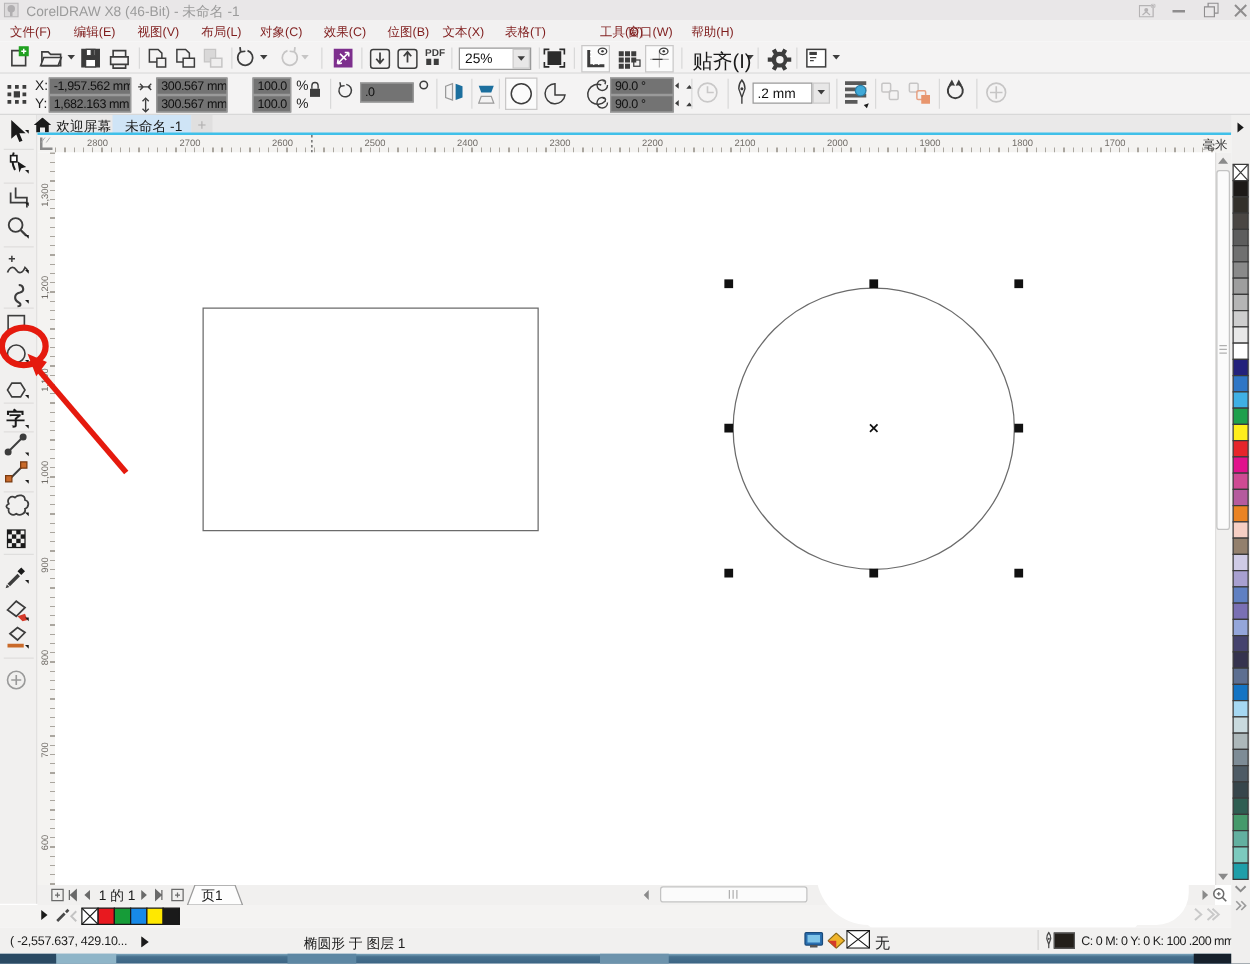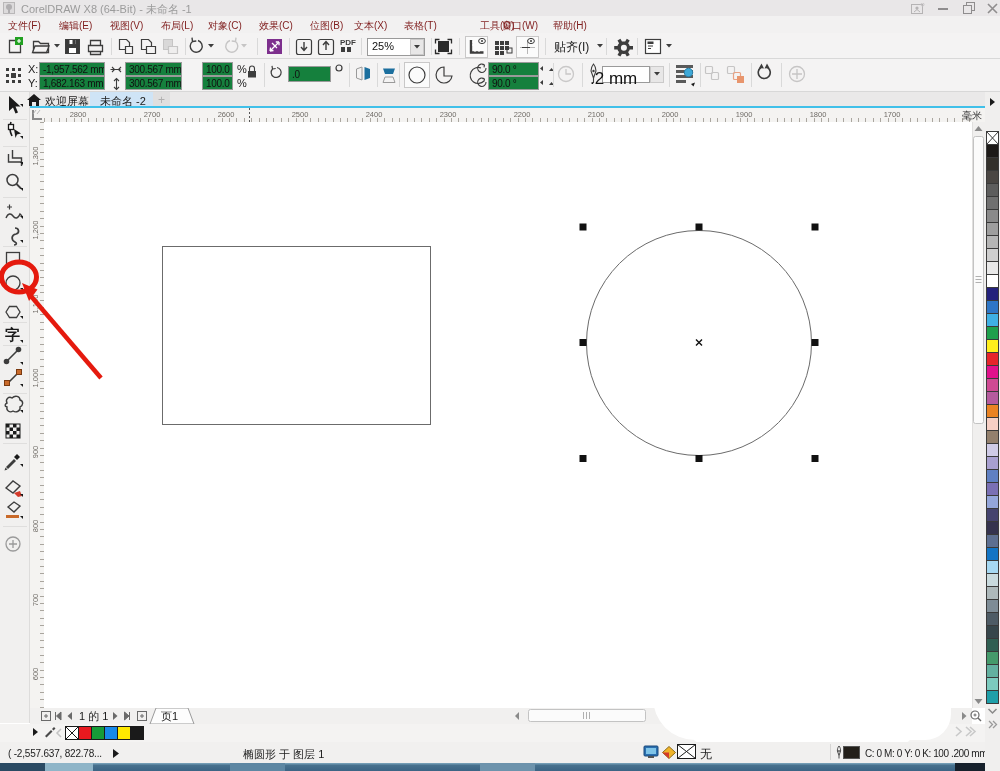--- a/index.html
+++ b/index.html
@@ -5,21 +5,21 @@
 * { margin:0; padding:0; box-sizing:border-box; }
 html,body { width:1000px; height:771px; overflow:hidden; }
 body { font-family:"Liberation Sans", sans-serif; background:#fff; position:relative; }
 .abs { position:absolute; }
 #titlebar { left:0; top:0; width:1000px; height:16px; background:#e9e7e8; }
 #title-text { left:21px; top:2px; font-size:11px; color:#9b9b9b; }
 #menubar { left:0; top:16px; width:1000px; height:17px; background:#f2f1f1; }
 .menu { position:absolute; top:19px; font-size:10px; color:#7f1d1d; }
 #toolbar { left:0; top:33px; width:1000px; height:26px; background:#f4f3f3; border-bottom:1px solid #d8d8d8; }
 #propbar { left:0; top:59px; width:1000px; height:33px; background:#f4f3f3; border-bottom:1px solid #d8d8d8; }
-.field { position:absolute; background:#15803d; border:1px solid #9a9a9a; font-size:10px; color:#111; line-height:13px; padding-left:3px; height:14px; white-space:nowrap; overflow:hidden; letter-spacing:-0.3px; }
+.field { position:absolute; background:#737373; border:1px solid #9a9a9a; font-size:10px; color:#111; line-height:13px; padding-left:3px; height:14px; white-space:nowrap; overflow:hidden; letter-spacing:-0.3px; }
 .lbl { position:absolute; font-size:11px; color:#222; }
 #toolbox { left:0; top:92px; width:30px; height:631px; background:#f1f0ef; border-right:1px solid #dddcdb; }
 #tabrow { left:30px; top:92px; width:970px; height:15px; background:#eae9e9; }
 #cyanline { left:30px; top:106px; width:955px; height:2px; background:#40c0e9; }
 #hruler { left:44px; top:108px; width:928px; height:14px; background:#f4f3f1; background-image:repeating-linear-gradient(to right,#aaa69f 0 1px,transparent 1px 7.4px); background-size:100% 4px; background-position:0 100%; background-repeat:no-repeat; }
 #rulercorner { left:30px; top:108px; width:14px; height:14px; background:#f4f3f1; }
 #vruler { left:30px; top:122px; width:14px; height:586px; background:#f4f3f1; background-image:repeating-linear-gradient(to bottom,#aaa69f 0 1px,transparent 1px 7.4px); background-size:4px 100%; background-position:100% 0; background-repeat:no-repeat; }
 #canvas { left:44px; top:122px; width:928px; height:586px; background:#ffffff; }
 #vscroll { left:972px; top:122px; width:13px; height:586px; background:#f0efee; border-left:1px solid #e0dfde;}
 #hscrollrow { left:30px; top:708px; width:942px; height:16px; background:#f1f0ef; }
@@ -30,21 +30,21 @@
 .status-txt { position:absolute; font-size:11px; color:#1c1c1c; }
 </style>
 </head>
 <body>
 <div class="abs" id="titlebar"></div>
 <svg class="abs" style="left:3px;top:2px" width="12" height="12" viewBox="0 0 12 12">
     <rect x="0.5" y="0.5" width="11" height="11" fill="#dcdadb" stroke="#b9b7b8"></rect>
     <circle cx="6" cy="5" r="3" fill="#b0aeb0"></circle>
     <rect x="5" y="7" width="2" height="4" fill="#b0aeb0"></rect>
   </svg>
-<div class="abs" id="title-text">CorelDRAW X8 (64-Bit) - 未命名 -1</div>
+<div class="abs" id="title-text">CorelDRAW X8 (46-Bit) - 未命名 -1</div>
 <svg class="abs" style="left:911px;top:3px" width="14" height="11" viewBox="0 0 14 11">
     <rect x="0.5" y="1.5" width="11" height="9" fill="none" stroke="#b5b3b4"></rect>
     <circle cx="6" cy="5" r="1.6" fill="#b5b3b4"></circle>
     <path d="M3 9 L6 6.5 L9 9" stroke="#b5b3b4" fill="none"></path>
     <circle cx="11.5" cy="1.5" r="1.5" fill="none" stroke="#c5c3c4"></circle>
   </svg>
 <div class="abs" style="left:938px;top:8px;width:10px;height:2px;background:#8f8d8e"></div>
 <svg class="abs" style="left:963px;top:2px" width="12" height="12" viewBox="0 0 12 12">
     <rect x="3.5" y="0.5" width="8" height="8" fill="none" stroke="#8f8d8e"></rect>
     <rect x="0.5" y="3.5" width="8" height="8" fill="#e9e7e8" stroke="#8f8d8e"></rect>
@@ -139,21 +139,21 @@
  <line x1="185.5" y1="5" x2="185.5" y2="22" stroke="#d9d9d9"></line>
  <line x1="257.5" y1="5" x2="257.5" y2="22" stroke="#d9d9d9"></line>
  <line x1="289.5" y1="5" x2="289.5" y2="22" stroke="#d9d9d9"></line>
  <line x1="361.5" y1="5" x2="361.5" y2="22" stroke="#d9d9d9"></line>
  <line x1="431.5" y1="5" x2="431.5" y2="22" stroke="#d9d9d9"></line>
  <line x1="459.5" y1="5" x2="459.5" y2="22" stroke="#d9d9d9"></line>
  <line x1="545.5" y1="5" x2="545.5" y2="22" stroke="#d9d9d9"></line>
  <line x1="606.5" y1="5" x2="606.5" y2="22" stroke="#d9d9d9"></line>
  <line x1="637.5" y1="5" x2="637.5" y2="22" stroke="#d9d9d9"></line>
 </svg>
-<span class="abs" style="left:554px;top:39px;font-size:12px;color:#1a1a1a">贴齐(I)</span>
+<span class="abs" style="left:554px;top:39px;font-size:16px;color:#1a1a1a">贴齐(I)</span>
 <div class="abs" id="propbar"></div>
 <svg class="abs" style="left:0;top:59px" width="1000" height="33" viewBox="0 0 1000 33">
  <g fill="#3d3d3d">
   <rect x="6" y="9" width="3" height="3"></rect>
       <rect x="12" y="9" width="3" height="3"></rect>
       <rect x="18" y="9" width="3" height="3"></rect>
   <rect x="6" y="15" width="3" height="3"></rect>
       <rect x="11" y="14" width="5" height="5"></rect>
       <rect x="18" y="15" width="3" height="3"></rect>
   <rect x="6" y="21" width="3" height="3"></rect>
@@ -236,21 +236,21 @@
 <div class="field" style="left:39px;top:76px;width:66px">1,682.163 mm</div>
 <div class="field" style="left:125px;top:62px;width:57px">300.567 mm</div>
 <div class="field" style="left:125px;top:76px;width:57px">300.567 mm</div>
 <div class="field" style="left:202px;top:62px;width:31px">100.0</div>
 <div class="field" style="left:202px;top:76px;width:31px">100.0</div>
 <span class="lbl" style="left:237px;top:63px">%</span>
 <span class="lbl" style="left:237px;top:77px">%</span>
 <div class="field" style="left:288px;top:66px;width:43px;height:16px;line-height:15px">.0</div>
 <div class="field" style="left:488px;top:62px;width:51px">90.0 °</div>
 <div class="field" style="left:488px;top:76px;width:51px">90.0 °</div>
-<span class="abs" style="left:590px;top:69px;font-size:17px;color:#111">.2 mm</span>
+<span class="abs" style="left:606px;top:69px;font-size:11px;color:#111">.2 mm</span>
 <div class="abs" id="toolbox"></div>
 <svg class="abs" style="left:0;top:92px" width="30" height="631" viewBox="0 0 30 631">
  <g stroke="#dfdedd">
       <line x1="3" y1="27.5" x2="27" y2="27.5"></line>
       <line x1="3" y1="54.5" x2="27" y2="54.5"></line>
       <line x1="3" y1="105.5" x2="27" y2="105.5"></line>
       <line x1="3" y1="154.5" x2="27" y2="154.5"></line>
       <line x1="3" y1="230.5" x2="27" y2="230.5"></line>
       <line x1="3" y1="253.5" x2="27" y2="253.5"></line>
       <line x1="3" y1="301.5" x2="27" y2="301.5"></line>
@@ -330,21 +330,21 @@
       <path d="M20 402 l3 3 v-3 z"></path>
       <path d="M20 424 l3 3 v-3 z"></path>
  </g>
 </svg>
 <div class="abs" id="tabrow"></div>
 <svg class="abs" style="left:27px;top:94px" width="14" height="12" viewBox="0 0 14 12">
     <path d="M7 0 L14 6 H12 V12 H9 V8 H5 V12 H2 V6 H0 Z" fill="#1a1a1a"></path>
   </svg>
 <span class="abs" style="left:45px;top:94px;font-size:11px;color:#1a1a1a">欢迎屏幕</span>
 <div class="abs" style="left:90px;top:92px;width:63px;height:15px;background:#cfe4f6"></div>
-<span class="abs" style="left:100px;top:94px;font-size:11px;color:#1a1a1a">未命名 -2</span>
+<span class="abs" style="left:100px;top:94px;font-size:11px;color:#1a1a1a">未命名 -1</span>
 <div class="abs" style="left:153px;top:92px;width:17px;height:15px;background:#e0dfdf"></div>
 <span class="abs" style="left:158px;top:93px;font-size:12px;color:#b0afaf">+</span>
 <div class="abs" id="cyanline"></div>
 <div class="abs" id="rulercorner"></div>
 <svg class="abs" style="left:31px;top:109px" width="12" height="12" viewBox="0 0 12 12">
     <path d="M2 1 v9 h9" stroke="#8a8a8a" fill="none" stroke-width="2"></path>
     <path d="M5 1 l-3 4 M9 1 l-3 4" stroke="#aaa" stroke-width="0.8"></path>
   </svg>
 <div class="abs" id="hruler"></div>
 <div class="abs" id="vruler"></div>
@@ -453,21 +453,21 @@
 <svg class="abs" style="left:950px;top:724px" width="36" height="16" viewBox="0 0 36 16">
     <path d="M6 3 l5 4.5 -5 4.5 M16 3 l5 4.5 -5 4.5 M20 3 l5 4.5 -5 4.5" stroke="#c9c9c9" fill="none" stroke-width="1.6"></path>
   </svg>
 <svg class="abs" style="left:957px;top:708px" width="28" height="16" viewBox="0 0 28 16">
     <path d="M5 4 l4.5 4 -4.5 4 z" fill="#8a8a8a"></path>
     <circle cx="18" cy="7" r="4" stroke="#6a6a6a" fill="none" stroke-width="1.2"></circle>
     <path d="M21 10 l3 3" stroke="#6a6a6a" stroke-width="1.4"></path>
     <path d="M16.5 7 h3 M18 5.5 v3" stroke="#6a6a6a"></path>
   </svg>
 <div class="abs" id="statusbar"></div>
-<span class="status-txt" style="left:8px;top:748px;font-size:10px;letter-spacing:-0.2px">( -2,557.637, 822.78...</span>
+<span class="status-txt" style="left:8px;top:748px;font-size:10px;letter-spacing:-0.2px">( -2,557.637, 429.10...</span>
 <svg class="abs" style="left:112px;top:749px" width="8" height="9" viewBox="0 0 8 9">
     <path d="M1 0 l6 4.5 -6 4.5 z" fill="#1a1a1a"></path>
   </svg>
 <span class="status-txt" style="left:243px;top:747px">椭圆形 于 图层 1</span>
 <svg class="abs" style="left:643px;top:745px" width="16" height="14" viewBox="0 0 16 14">
     <rect x="1" y="1" width="14" height="10" rx="1" fill="#2a6fb0" stroke="#1a4a7a"></rect>
     <rect x="3" y="3" width="10" height="6" fill="#7fc4e8"></rect>
     <rect x="5" y="11" width="6" height="2" fill="#555"></rect>
   </svg>
 <svg class="abs" style="left:662px;top:746px" width="14" height="13" viewBox="0 0 14 13">

